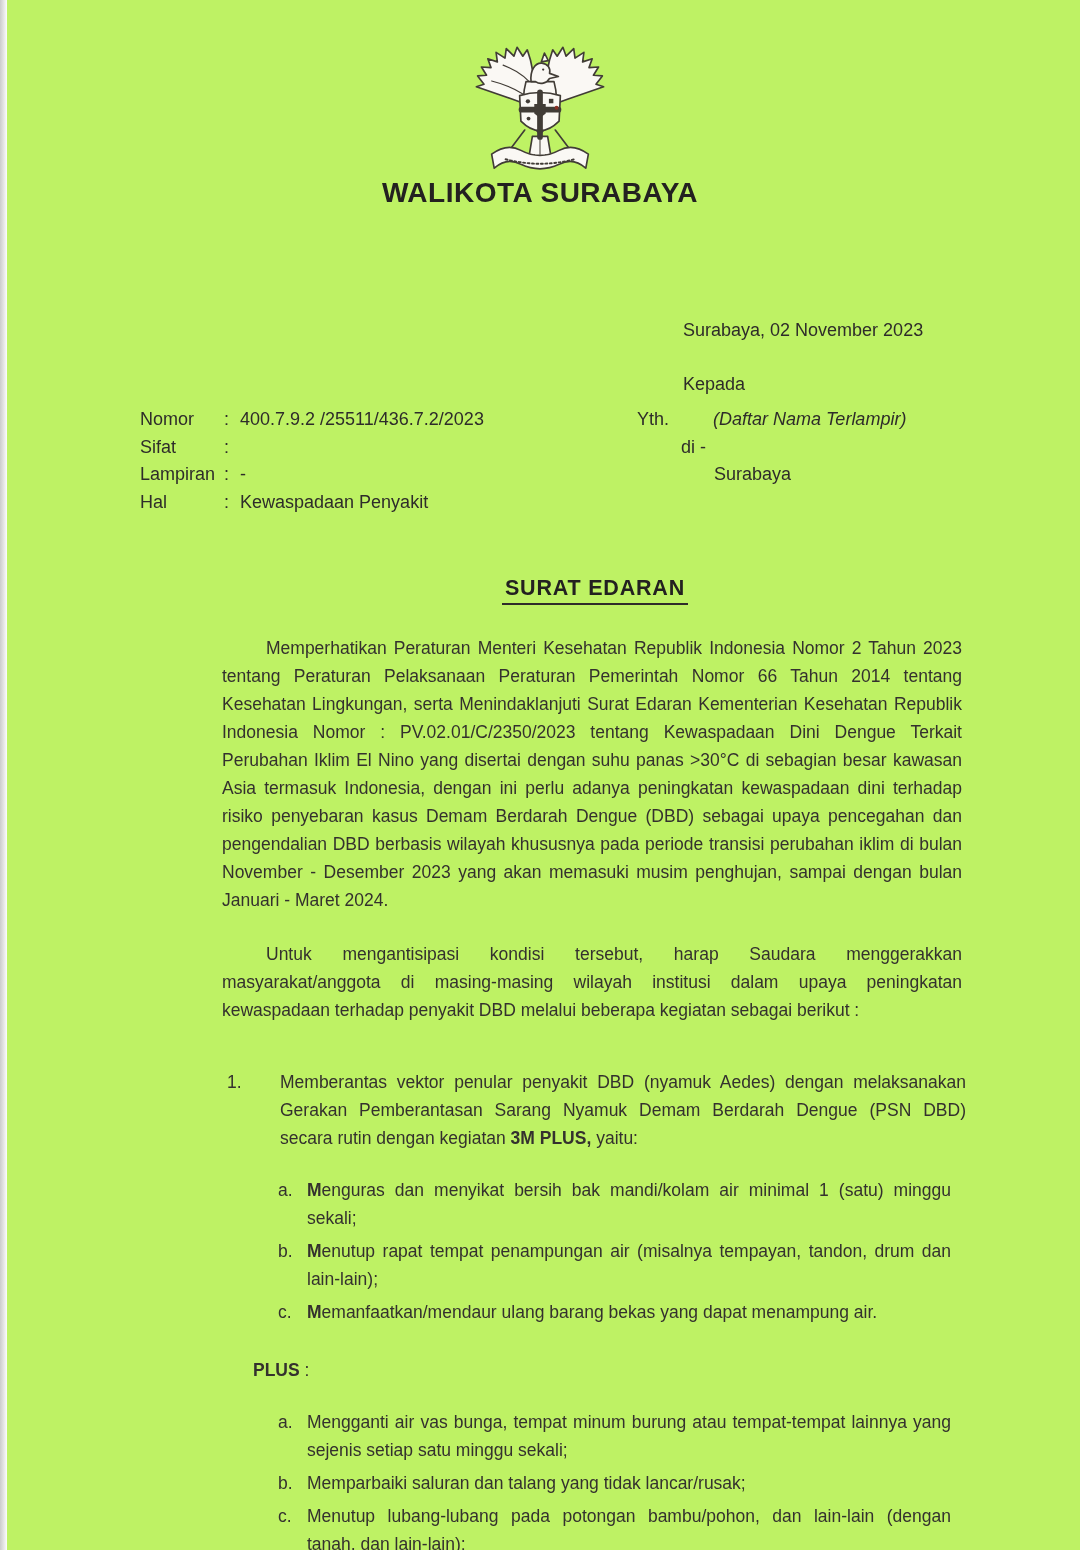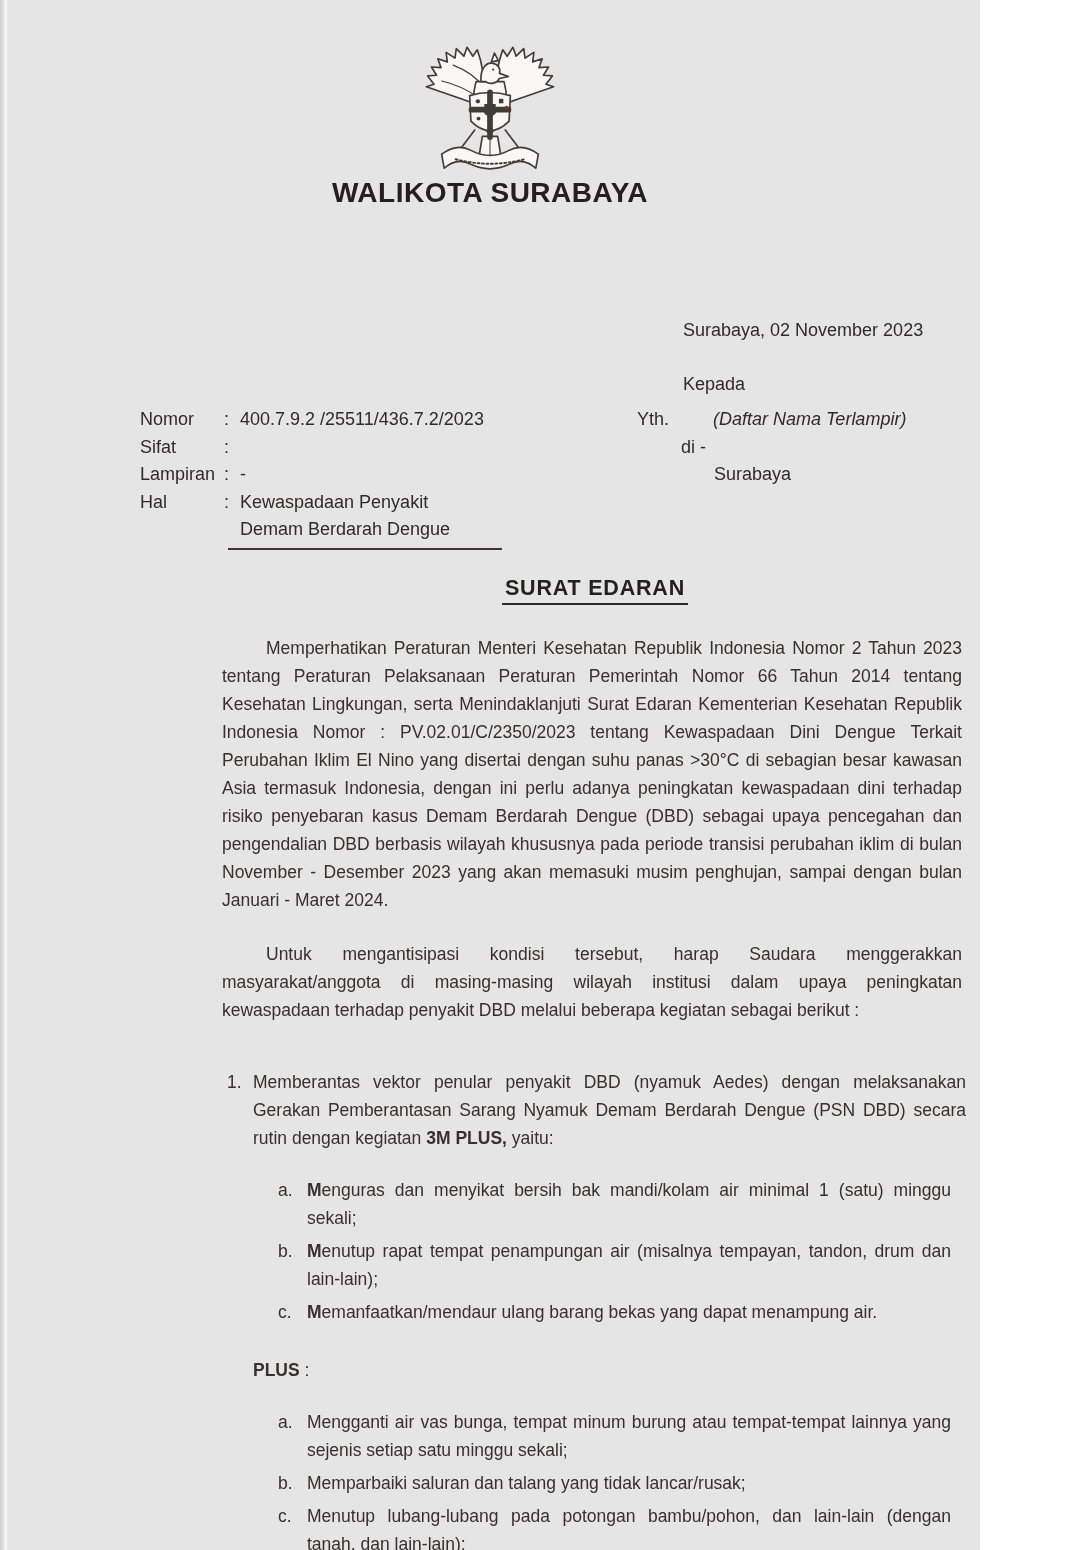--- a/index.html
+++ b/index.html
@@ -1,19 +1,19 @@
 <!DOCTYPE html>
 <html><head>
 <meta charset="utf-8">
 <style>
   html,body{margin:0;padding:0;background:#ffffff;}
   .page{
     position:relative;
-    width:980px;height:1550px;
-    background:#e5e5e5;
+    width:1080px;height:1550px;
+    background:#bef264;
     font-family:"Liberation Sans", sans-serif;
     color:#2e2c2a;
     overflow:hidden;
   }
   .edge-strip{
     position:absolute;left:0;top:0;bottom:0;width:7px;
     background:linear-gradient(90deg,#cccccc 0%,#e6e6e6 55%,#fdfdfc 100%);
   }
   .emblem{position:absolute;top:42px;left:50%;transform:translateX(-50%);width:140px;height:134px;}
   .letterhead-title{
@@ -39,21 +39,21 @@
     font-size:21.5px;font-weight:700;letter-spacing:.8px;color:#232120;
   }
   .doc-title span{border-bottom:2.5px solid #2e2c2a;padding:0 3px 3px;text-align:center;}
   .body{
     position:absolute;left:218px;top:630px;width:748px;
     font-size:17.5px;line-height:28px;text-align:justify;color:#34312e;
   }
   .para{margin:4px;text-indent:44px;}
   .para-2{margin-top:26px;}
   .num-item{margin-top:44px;display:grid;grid-template-columns:26px auto;padding-left:9px;}
-  .num-item .item-text{text-align:justify;}
+  .num-item .item-text{text-align:justify;margin-left:27px;}
   .sub-list{margin-top:24px;padding-left:60px;padding-right:15px;}
   .sub-item{display:grid;grid-template-columns:29px auto;margin-bottom:5px;}
   .sub-item .item-text{text-align:justify;}
   .bold{font-weight:700;}
   .plus-heading{margin-top:30px;padding-left:35px;}
   .plus-heading .plus-word{font-weight:700;}
   .plus-list{margin-top:24px;padding-left:60px;padding-right:15px;}
   .marker{color:#34312e;}
 </style>
 </head>
@@ -117,25 +117,20 @@
     <div class="meta-row">
       <span>Lampiran</span>
       <span>:</span>
       <span>-</span>
     </div>
     <div class="meta-row">
       <span>Hal</span>
       <span>:</span>
       <span>Kewaspadaan Penyakit</span>
     </div>
-    <div class="meta-row">
-      <span></span>
-      <span></span>
-      <span class="hal-line2">Demam Berdarah Dengue</span>
-    </div>
   </div>
 
   <div class="recipient">
     <div class="recipient-row1">
       <span>Yth.</span>
       <span class="recipient-name">(Daftar Nama Terlampir)</span>
     </div>
     <div class="recipient-di">di -</div>
     <div class="recipient-city">Surabaya</div>
   </div>

